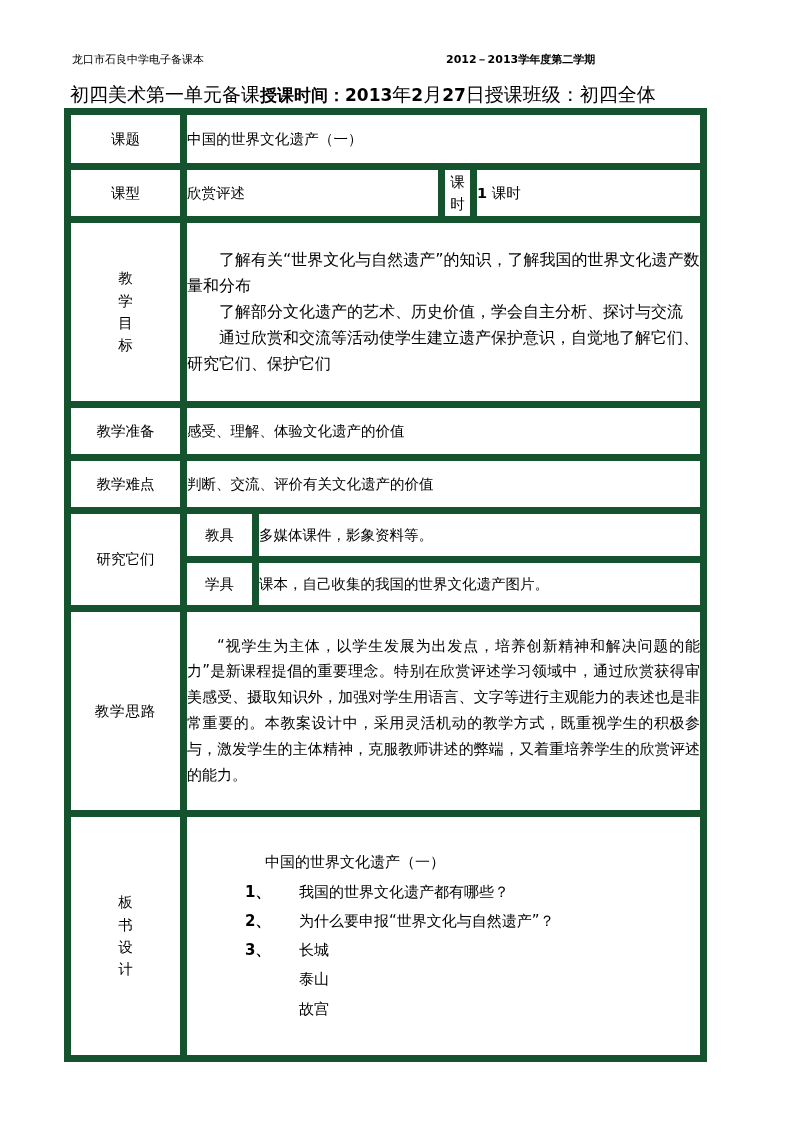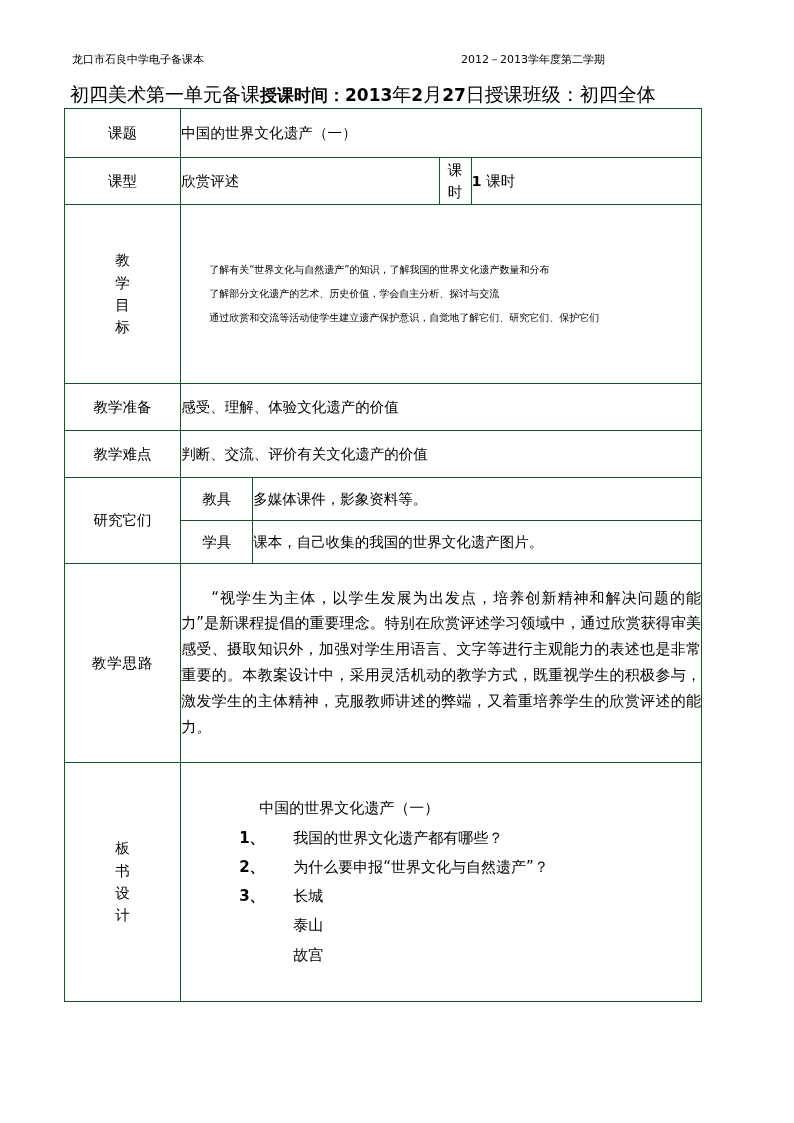--- a/index.html
+++ b/index.html
@@ -33,22 +33,23 @@
     line-height: 22px;
     white-space: nowrap;
   }
   .hdr-line1 .left {
     position: absolute;
     left: 0;
     top: 0;
   }
   .hdr-line1 .right {
     position: absolute;
-    left: 389px;
+    left: 374px;
     top: 0;
+    font-weight: bold;
   }
 
   .hdr-line2 {
     position: absolute;
     left: 70px;
     top: 76px;
     width: 660px;
     height: 28px;
     font-size: 19px;
     line-height: 36px;
@@ -63,21 +64,21 @@
   
   table.lesson {
     position: absolute;
     left: 64px;
     top: 108px;
     width: 638px;
     border-collapse: collapse;
     table-layout: fixed;
   }
   table.lesson td {
-    border: 1px solid #14532d;
+    border: 7px solid #14532d;
     vertical-align: middle;
     padding: 0;
     font-size: 14.5px;
     line-height: 1.55;
   }
 
   
   .lbl {
     width: 116px;
     text-align: center;
@@ -129,23 +130,23 @@
   .keshi-val {
     padding-left: 9px;
     font-size: 15px;
   }
   .keshi-val .num { font-weight: bold; }
 
   
   .row-goals td { height: 178px; }
   .goals-cell { padding: 14px 10px 10px 10px; }
   .goals-cell p {
-    margin: 8px;
+    margin: 0;
     text-indent: 2em;
-    font-size: 10px;
+    font-size: 16px;
     line-height: 1.62;
   }
 
   
   .row-point td { height: 46px; }
 
   
   .prep-sub-lbl {
     width: 72px;
     text-align: center;

